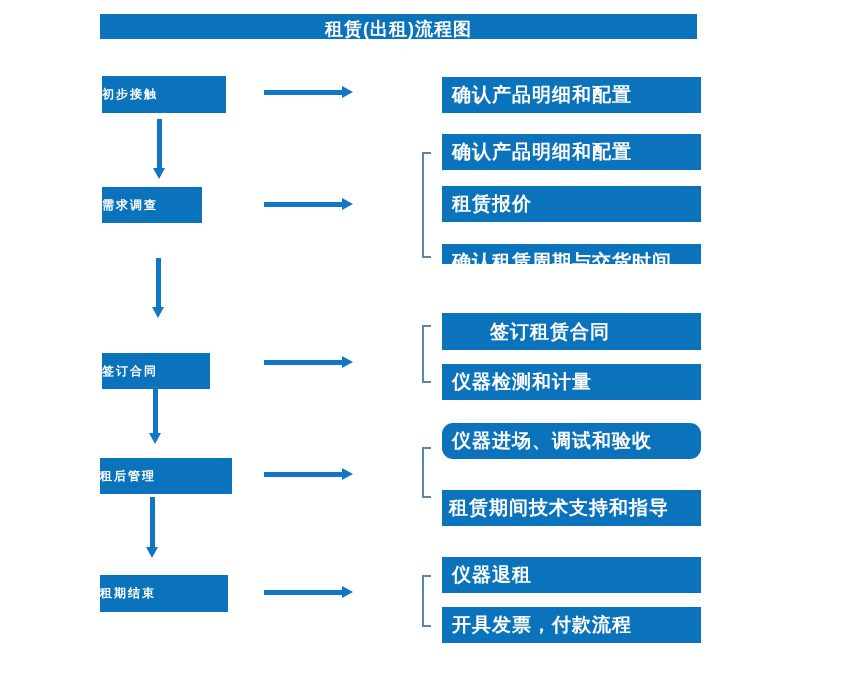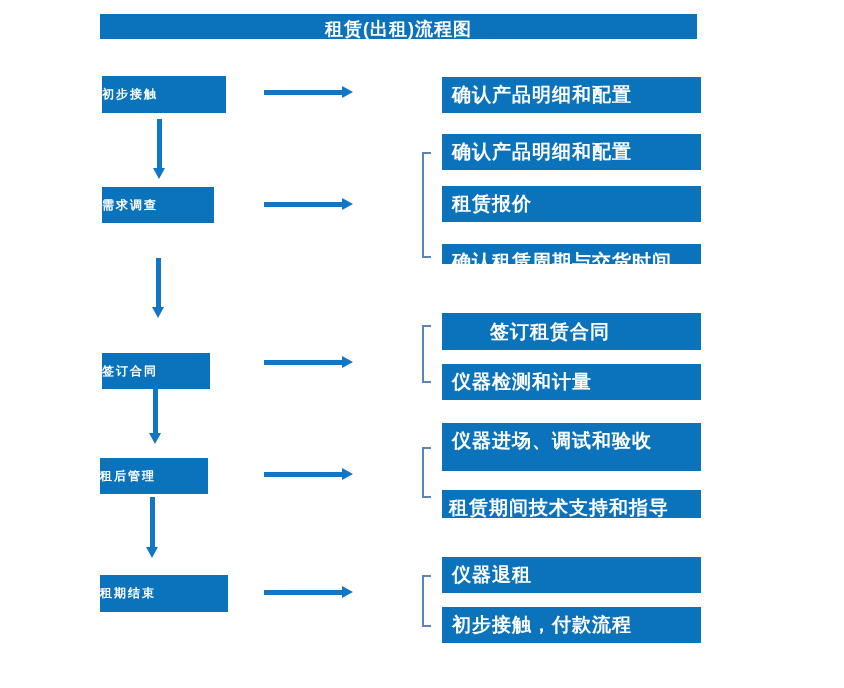--- a/index.html
+++ b/index.html
@@ -46,23 +46,23 @@
   }
 </style>
 </head>
 <body>
 
 <div id="canvas">
 
   <div class="titlebar">租赁(出租)流程图</div>
 
   <div class="lbox" style="left:102px;top:76px;width:124px;height:37px;line-height:37px;">初步接触</div>
-  <div class="lbox" style="left:102px;top:187px;width:112px;height:36px;line-height:36px;">需求调查</div>
+  <div class="lbox" style="left:102px;top:187px;width:100px;height:36px;line-height:36px;">需求调查</div>
   <div class="lbox" style="left:102px;top:345px;width:108px;height:36px;line-height:36px;margin-top:8px;">签订合同</div>
-  <div class="lbox" style="left:100px;top:458px;width:108px;height:36px;line-height:36px;">租后管理</div>
+  <div class="lbox" style="left:100px;top:458px;width:132px;height:36px;line-height:36px;">租后管理</div>
   <div class="lbox" style="left:100px;top:575px;width:128px;height:37px;line-height:37px;font-family:Liberation Serif, serif;">租期结束</div>
 
   <div class="varrow" style="left:153px;top:119px;height:60px;">
     <div class="shaft"></div>
     <div class="head"></div>
   </div>
   <div class="varrow" style="left:152px;top:258px;height:60px;">
     <div class="shaft"></div>
     <div class="head"></div>
   </div>
@@ -103,19 +103,19 @@
 
   <div class="rbox" style="top:77px;height:36px;line-height:36px;">确认产品明细和配置</div>
 
   <div class="rbox" style="top:134px;height:36px;line-height:36px;">确认产品明细和配置</div>
   <div class="rbox" style="top:186px;height:36px;line-height:36px;">租赁报价</div>
   <div class="rbox" style="top:244px;height:20px;line-height:36px;">确认租赁周期与交货时间</div>
 
   <div class="rbox" style="top:313px;height:37px;line-height:37px;padding-left:48px;">签订租赁合同</div>
   <div class="rbox" style="top:364px;height:36px;line-height:36px;">仪器检测和计量</div>
 
-  <div class="rbox" style="top:423px;height:48px;line-height:36px;">仪器进场、调试和验收</div>
-  <div class="rbox" style="top:490px;height:28px;line-height:36px;padding-left:7px;">租赁期间技术支持和指导</div>
+  <div class="rbox" style="top:423px;height:36px;line-height:36px;border-radius:11px;">仪器进场、调试和验收</div>
+  <div class="rbox" style="top:490px;height:36px;line-height:36px;padding-left:7px;">租赁期间技术支持和指导</div>
 
   <div class="rbox" style="top:557px;height:36px;line-height:36px;">仪器退租</div>
-  <div class="rbox" style="top:607px;height:36px;line-height:36px;">初步接触，付款流程</div>
+  <div class="rbox" style="top:607px;height:36px;line-height:36px;">开具发票，付款流程</div>
 
 </div>
 
 </body></html>

